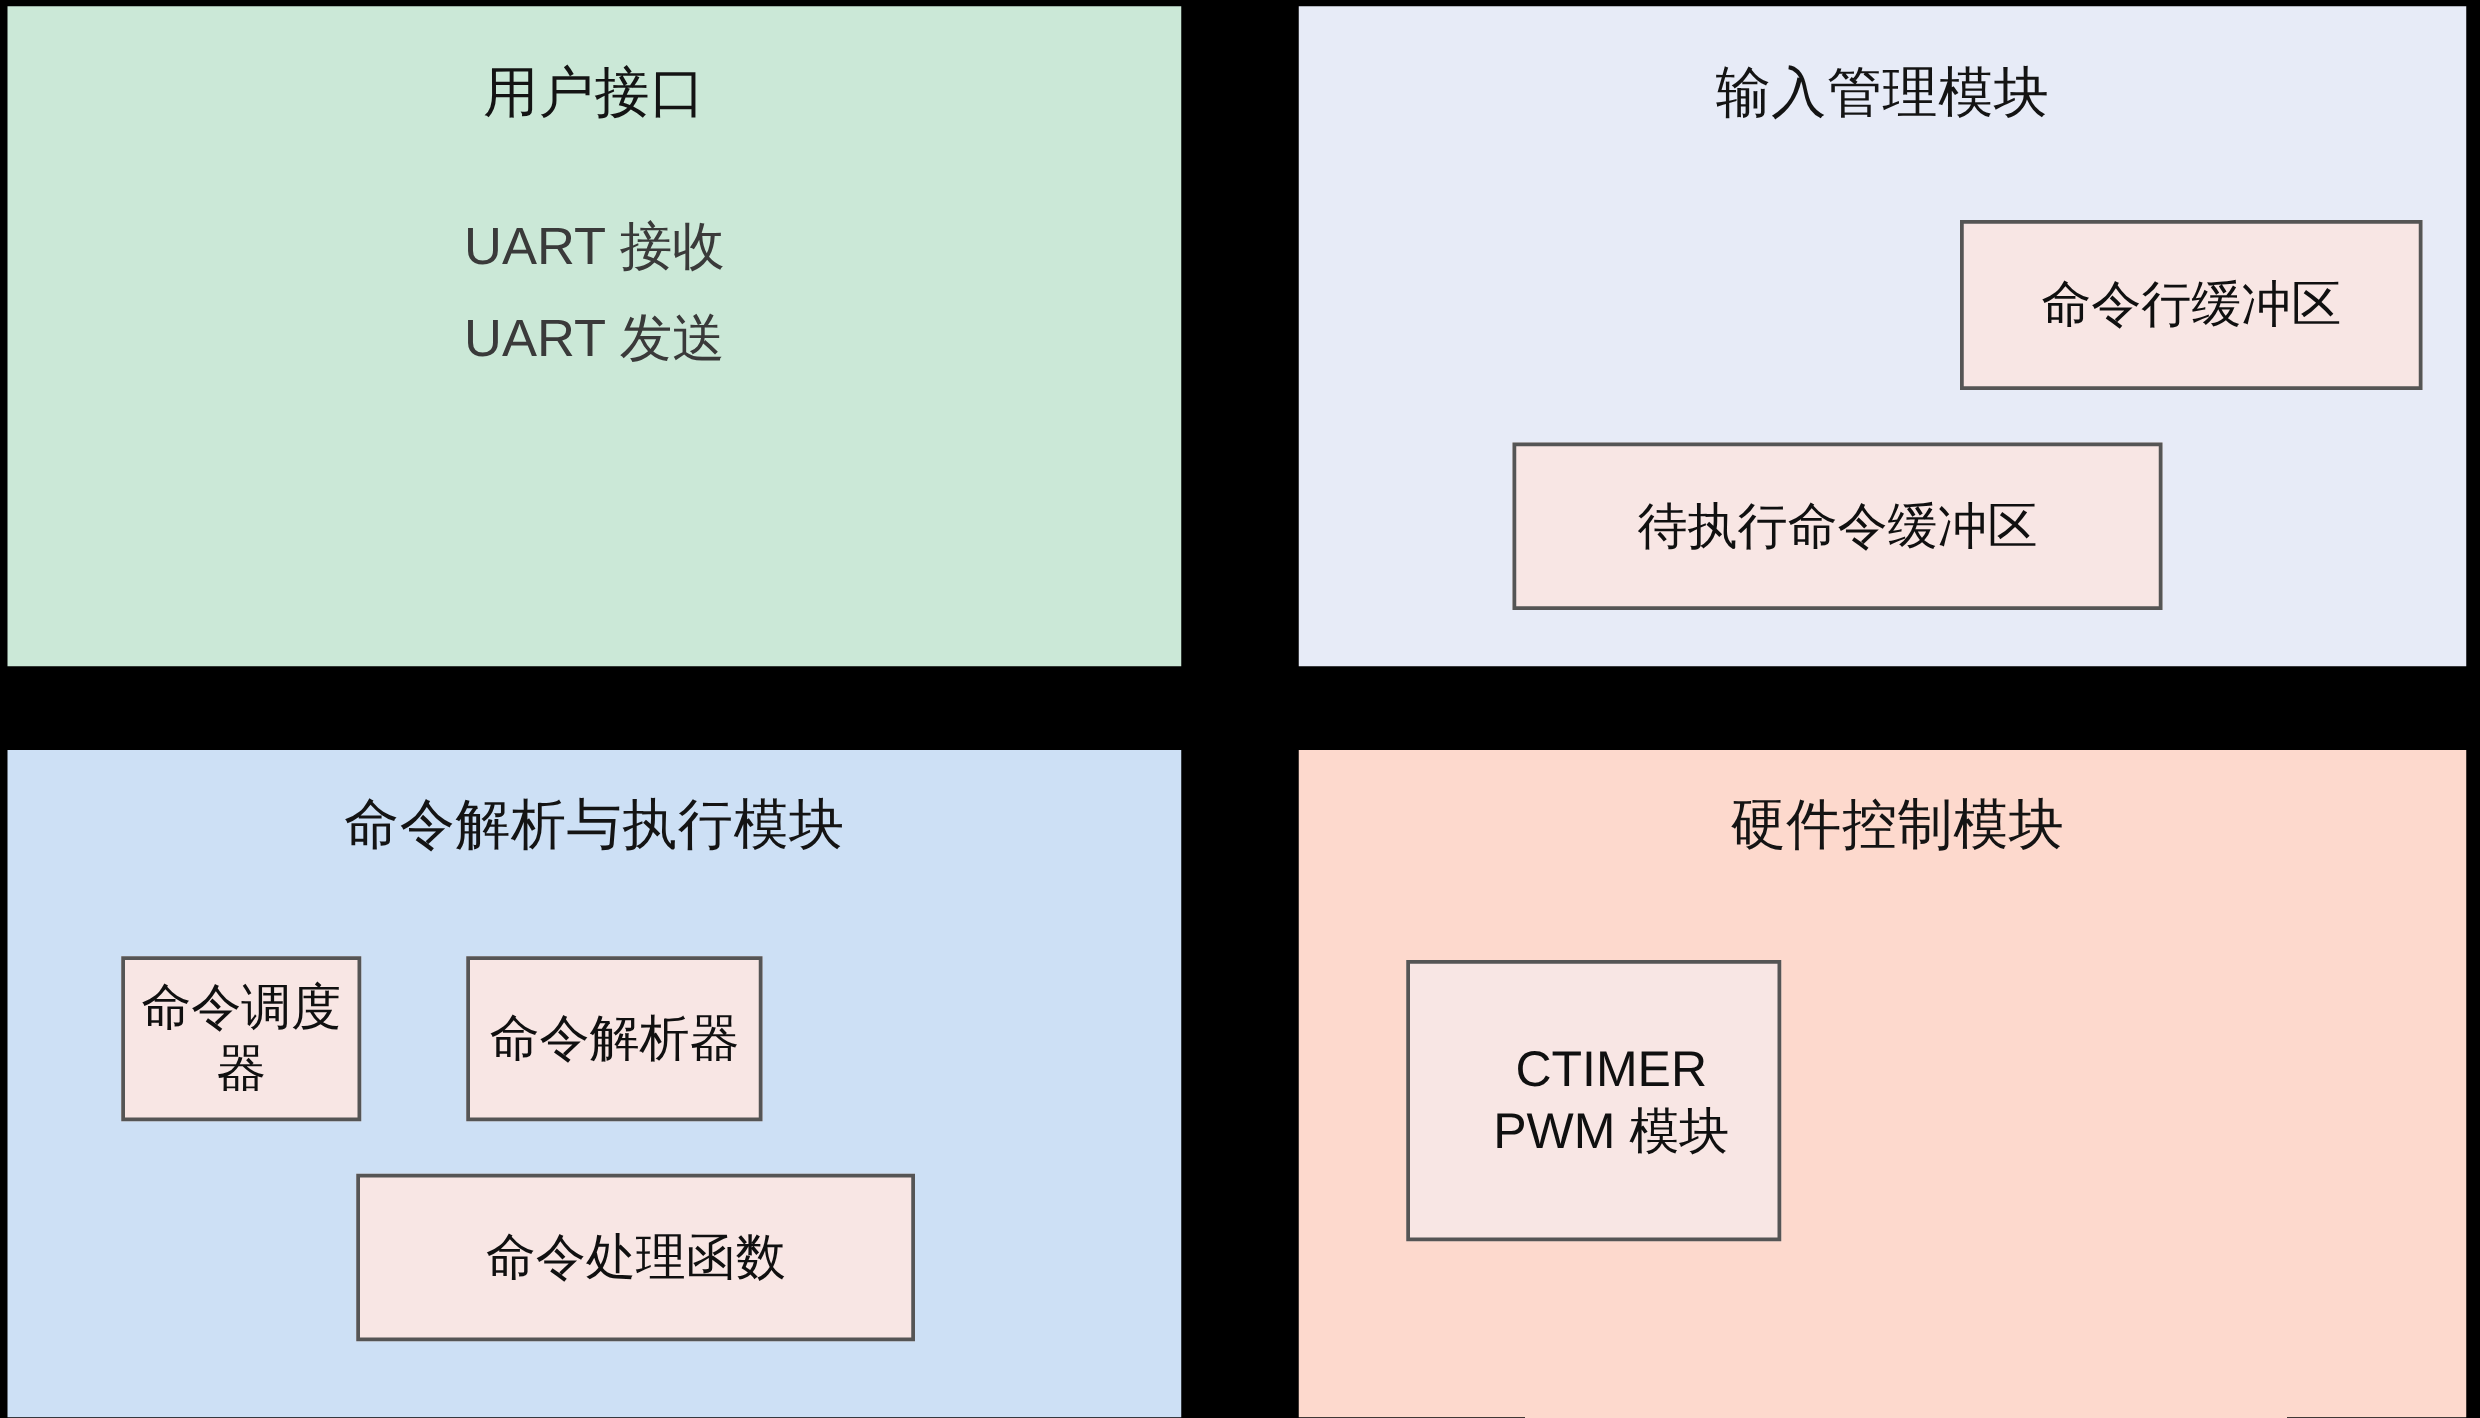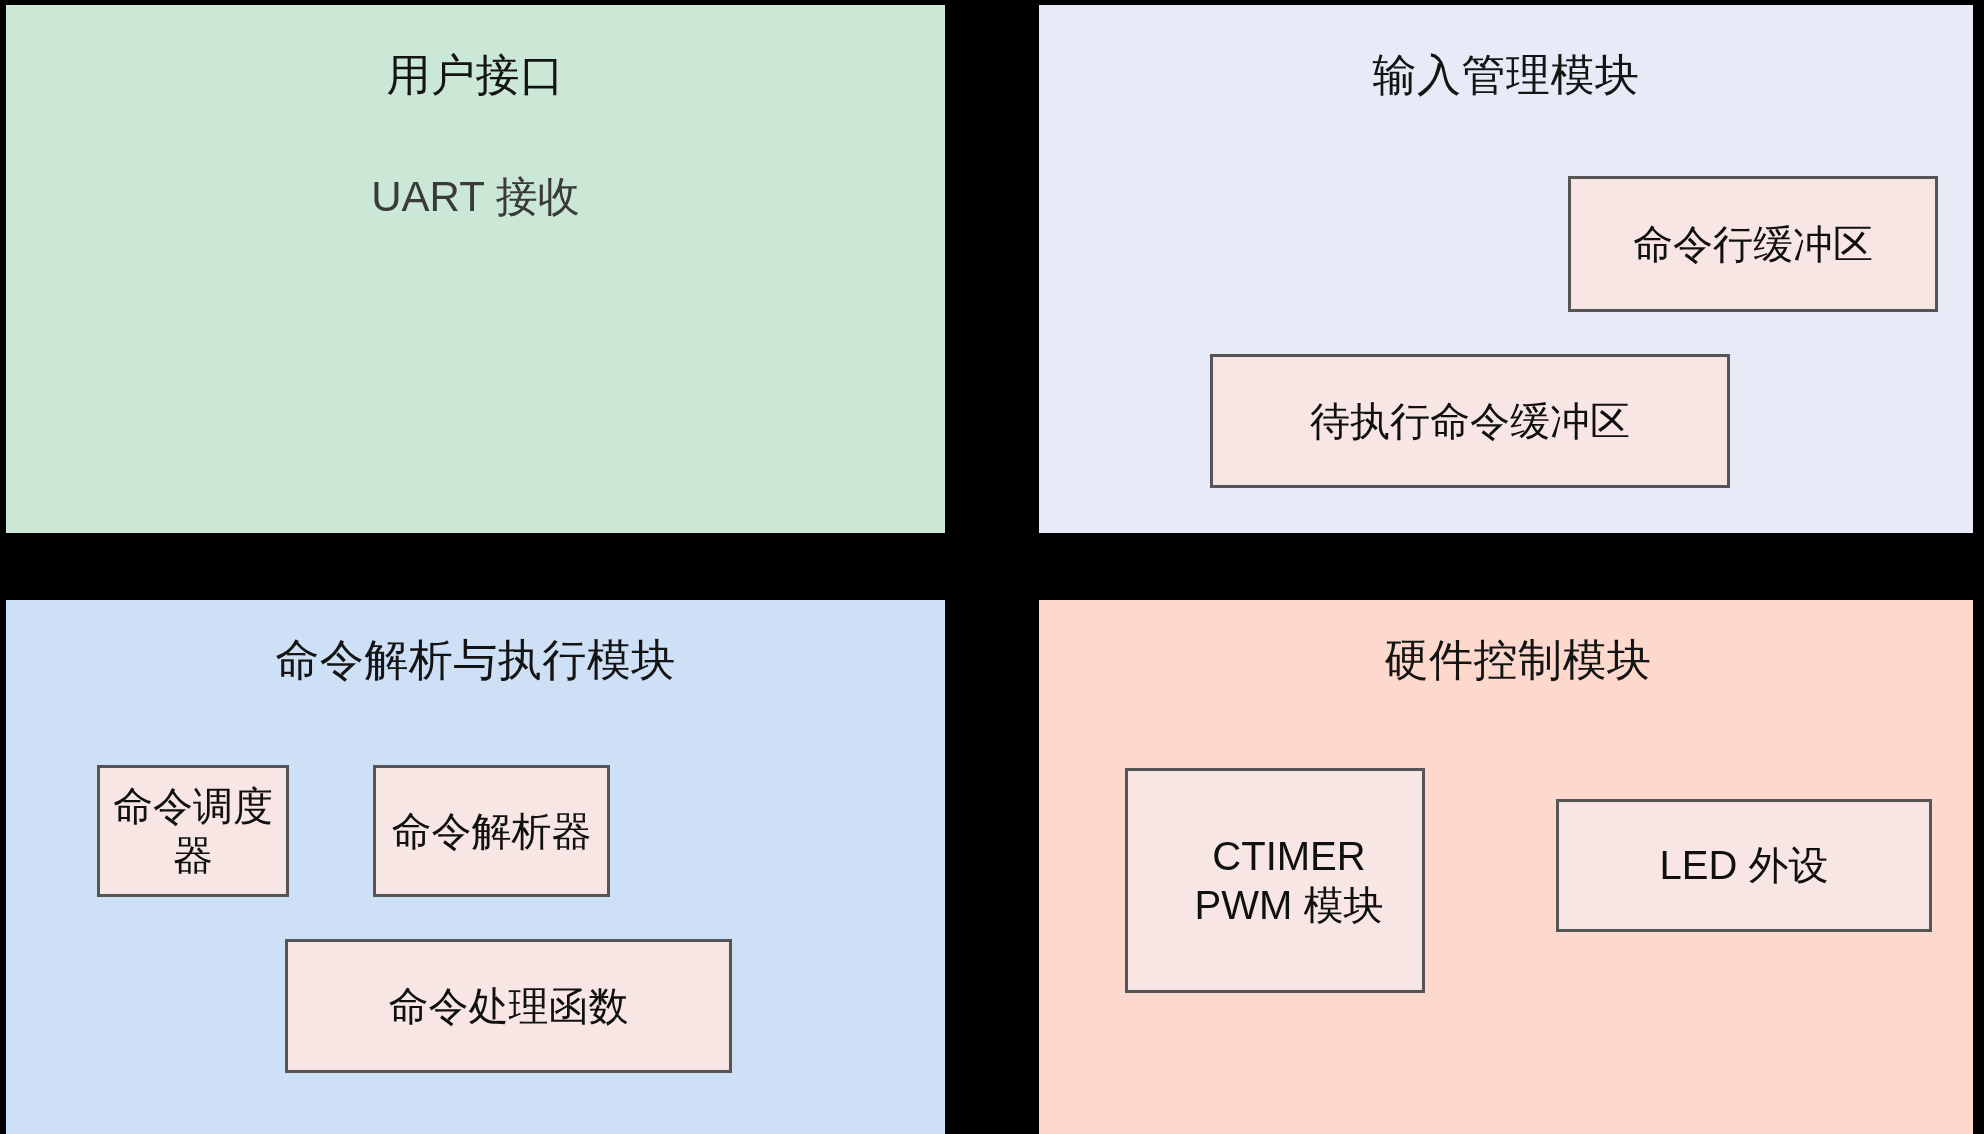--- a/index.html
+++ b/index.html
@@ -79,20 +79,21 @@
   }
 </style>
 </head>
 <body>
 
 <div id="canvas">
 
   <div class="panel" id="panel-ui">
     <div class="panel-title" style="top:46px;">用户接口</div>
     <div class="ui-textblock" style="top:155px;">UART 接收</div>
+    <div class="ui-textblock" style="top:229px;">UART 发送</div>
   </div>
 
   <div class="panel" id="panel-input">
     <div class="panel-title" style="top:46px;">输入管理模块</div>
 
 
     <div class="box" style="left:529px; top:171px; width:370px; height:136px;">
       <span class="box-label">命令行缓冲区</span>
     </div>
 
@@ -118,18 +119,15 @@
   </div>
 
   <div class="panel" id="panel-hardware">
     <div class="panel-title" style="top:36px;margin-left:12px;">硬件控制模块</div>
 
     <div class="box" style="left:86px; top:168px; width:300px; height:225px;padding-left:28px;">
       <span class="box-label">CTIMER
 PWM 模块</span>
     </div>
 
-    <div class="box" style="left:517px; top:199px; width:376px; height:133px;">
-      <span class="box-label">LED 外设</span>
-    </div>
   </div>
 
 </div>
 
 </body></html>

